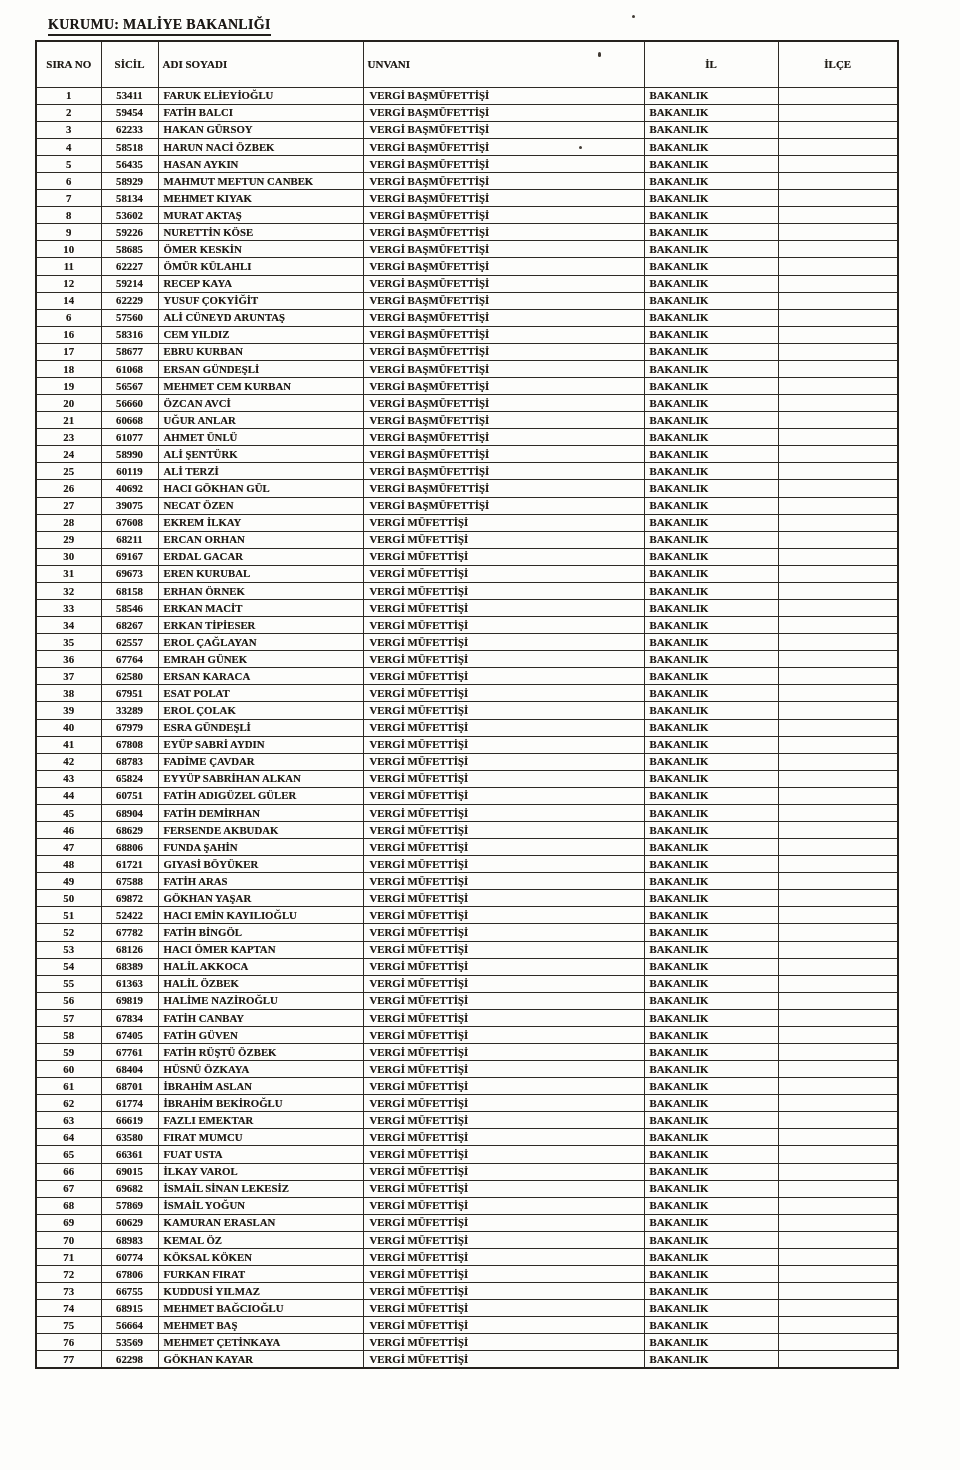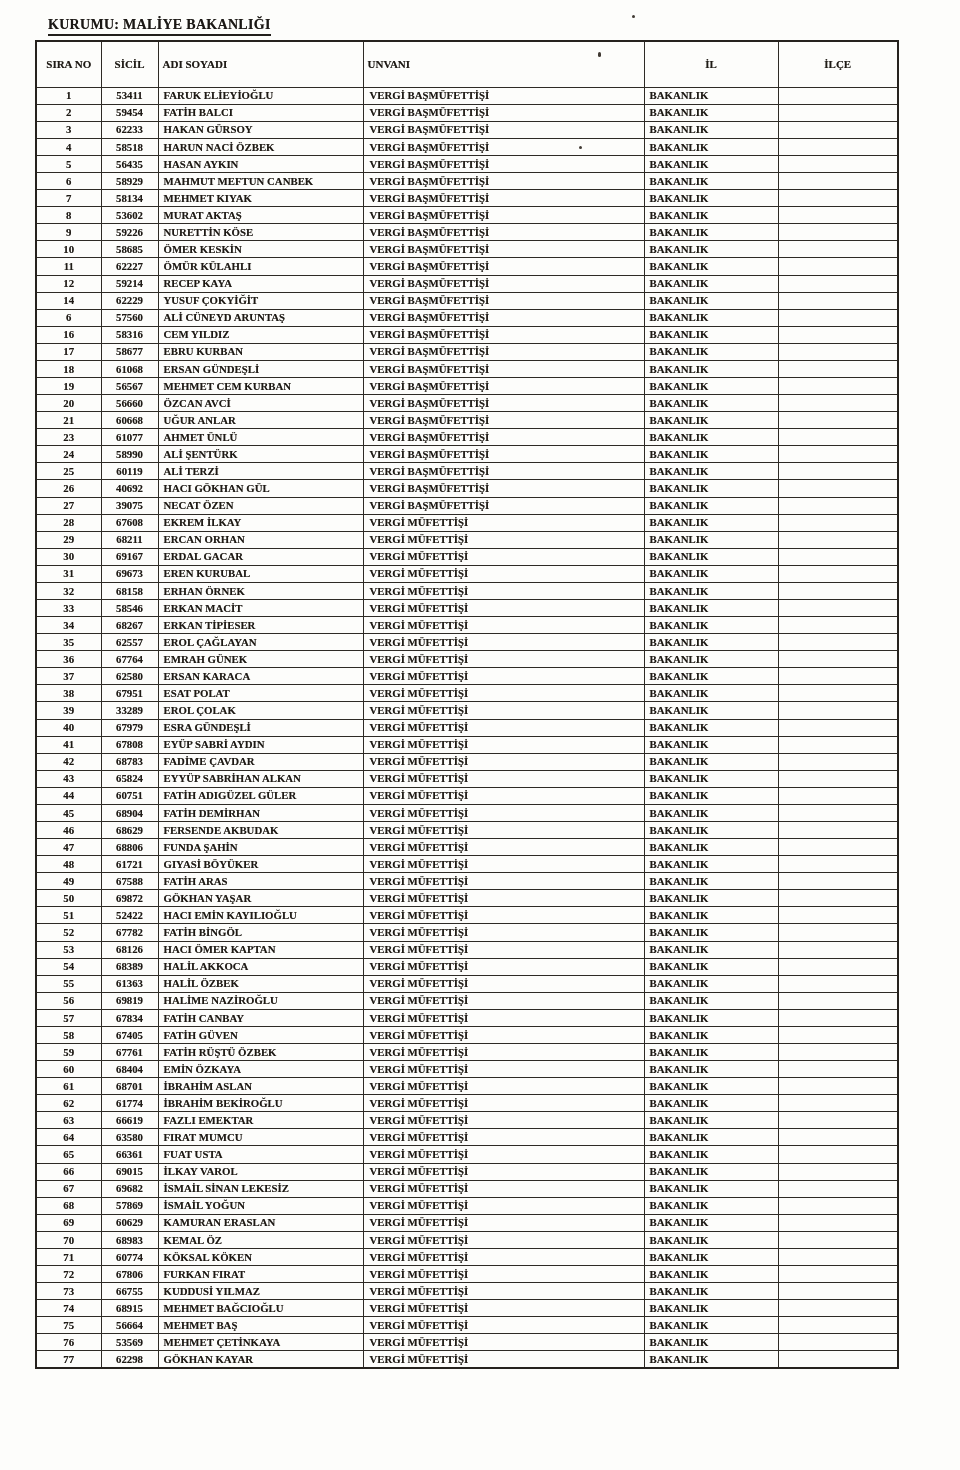--- a/index.html
+++ b/index.html
@@ -563,21 +563,21 @@
           <td class="c0">59</td>
           <td class="c1">67761</td>
           <td class="c2">FATİH RÜŞTÜ ÖZBEK</td>
           <td class="c3">VERGİ MÜFETTİŞİ</td>
           <td class="c4">BAKANLIK</td>
           <td class="c5"></td>
         </tr>
         <tr>
           <td class="c0">60</td>
           <td class="c1">68404</td>
-          <td class="c2">EMİN ÖZKAYA</td>
+          <td class="c2">HÜSNÜ ÖZKAYA</td>
           <td class="c3">VERGİ MÜFETTİŞİ</td>
           <td class="c4">BAKANLIK</td>
           <td class="c5"></td>
         </tr>
         <tr>
           <td class="c0">61</td>
           <td class="c1">68701</td>
           <td class="c2">İBRAHİM ASLAN</td>
           <td class="c3">VERGİ MÜFETTİŞİ</td>
           <td class="c4">BAKANLIK</td>

